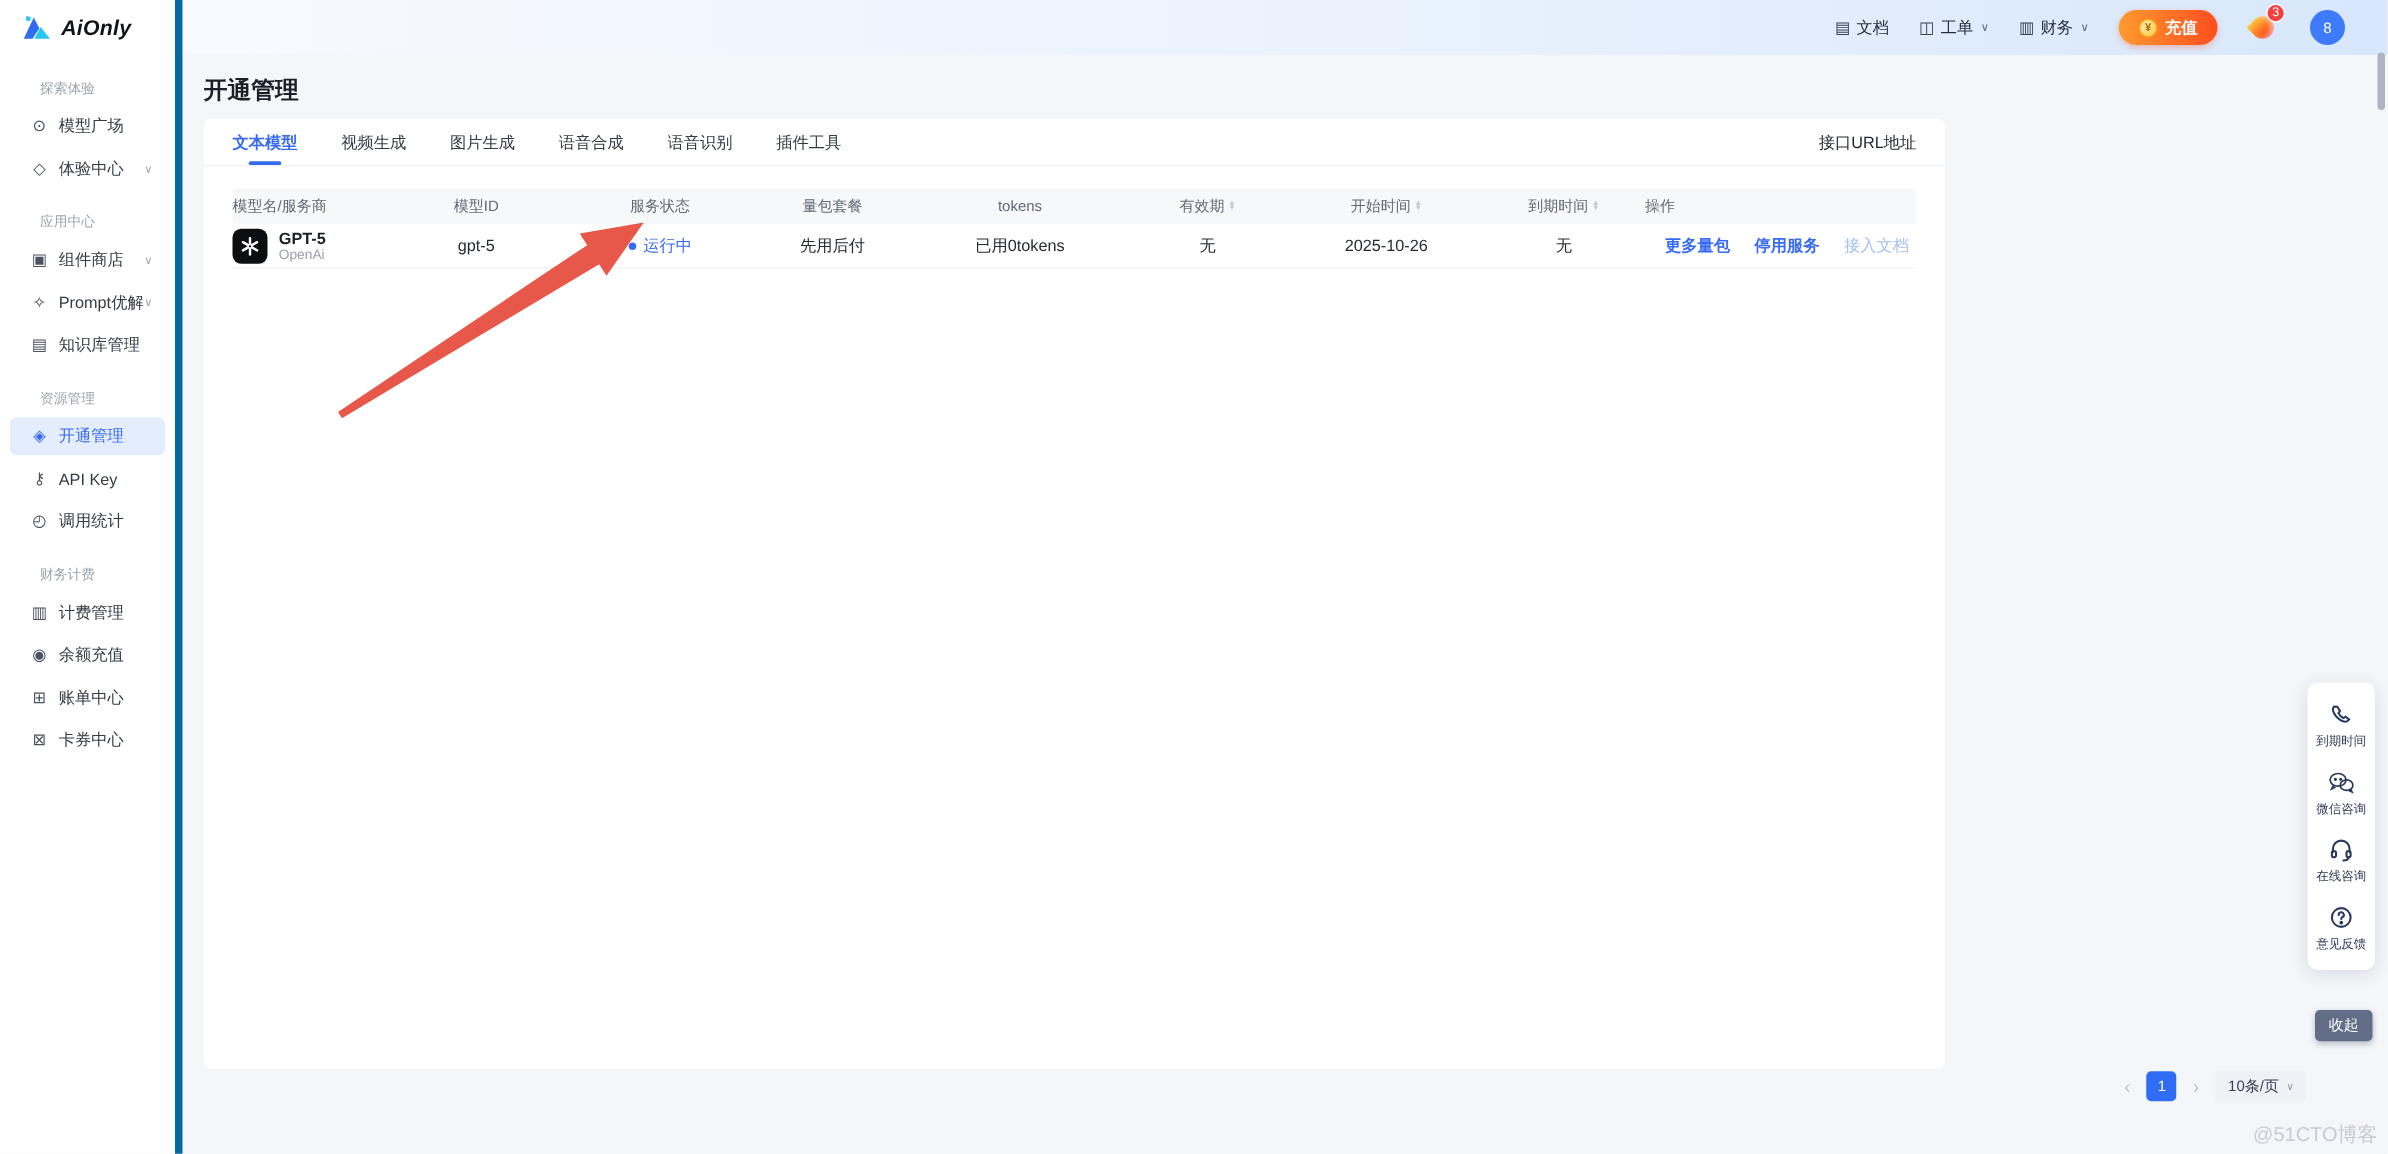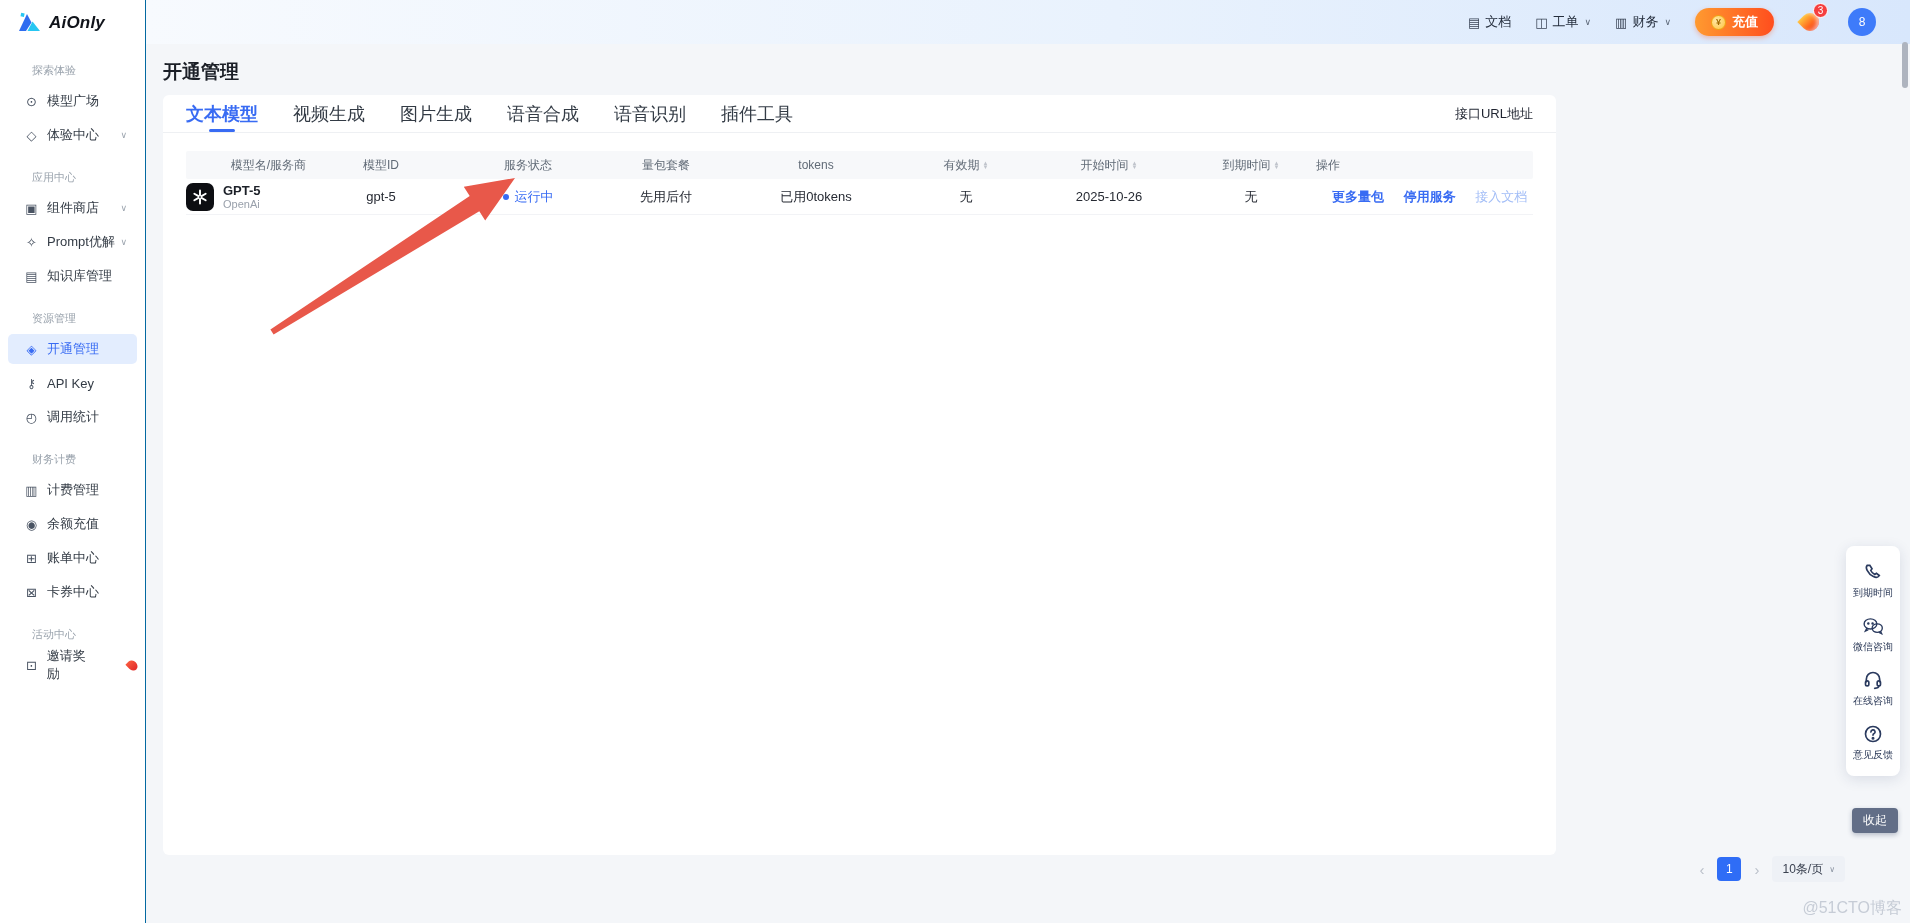--- a/index.html
+++ b/index.html
@@ -2,21 +2,21 @@
 <html><head>
 <meta charset="utf-8">
 <style>
   * { margin:0; padding:0; box-sizing:border-box; }
   html,body { width:1910px; height:923px; overflow:hidden;
     font-family:"Liberation Sans","DejaVu Sans",sans-serif;
     background:#f4f6f9; color:#262a33; }
 
   
   .sidebar { position:absolute; left:0; top:0; width:146px; height:923px;
-    background:#fff; border-right:1px solid #0369a1; z-index:20; }
+    background:#fff; border-right:6px solid #0369a1; z-index:20; }
   .logo-row { display:flex; align-items:center; gap:7px; padding:12px 0 10px 17px; }
   .logo-text { font-size:17px; font-weight:700; font-style:italic; color:#10131a; letter-spacing:.2px; }
   .side-section { margin-top:14px; }
   .side-title { font-size:11px; color:#9aa3ad; padding:6px 0 4px 32px; }
   .side-item { display:flex; align-items:center; gap:8px; height:30px; margin:4px 8px;
     padding:0 0 0 16px; border-radius:5px; font-size:13px; color:#333b45; cursor:pointer; position:relative; }
   .side-item .si { font-size:13px; color:#4a5463; width:15px; text-align:center; }
   .side-item.active { background:#e3edfe; color:#386bf3; }
   .side-item.active .si { color:#386bf3; }
   .side-chev { position:absolute; right:10px; font-size:9px; color:#9aa3ad; }
@@ -47,21 +47,21 @@
   .avatar { width:28px; height:28px; border-radius:50%; background:#3e7bfa; color:#fff;
     font-size:12px; display:flex; align-items:center; justify-content:center; cursor:pointer; }
 
   
   .content { position:absolute; left:146px; top:44px; width:1764px; height:879px; background:#f4f6f9; }
   .page-title { position:absolute; left:17px; top:15px; font-size:19px; font-weight:700; color:#1b1f27; }
   .card { position:absolute; left:17px; top:51px; width:1393px; height:760px;
     background:#fff; border-radius:6px; }
   .tabs-row { display:flex; align-items:center; height:38px; padding:0 23px;
     border-bottom:1px solid #eef0f3; position:relative; }
-  .tab { font-size:18px; color:#333b45; margin-right:35px; cursor:pointer; height:100%;
+  .tab { font-size:13px; color:#333b45; margin-right:35px; cursor:pointer; height:100%;
     display:flex; align-items:center; position:relative; }
   .tab.active { color:#386bf3; font-weight:600; }
   .tab.active::after { content:""; position:absolute; left:50%; bottom:0; transform:translateX(-50%);
     width:26px; height:3px; border-radius:2px; background:#386bf3; }
   .url-link { position:absolute; right:23px; font-size:13px; color:#1f2430; cursor:pointer; }
 
   
   .table { margin:18px 23px 0; }
   .t-head { display:flex; align-items:center; height:28px; background:#f7f8fa;
     font-size:12px; color:#606a76; border-radius:2px; }
@@ -188,28 +188,20 @@
     <div class="side-item">
       <span class="si">⊞</span>
       <span>账单中心</span>
     </div>
     <div class="side-item">
       <span class="si">⊠</span>
       <span>卡券中心</span>
     </div>
   </div>
 
-  <div class="side-section">
-    <div class="side-title">活动中心</div>
-    <div class="side-item">
-      <span class="si">⊡</span>
-      <span>邀请奖励</span>
-      <span class="flame-mini"></span>
-    </div>
-  </div>
 </aside>
 
 <header class="topbar">
   <div class="top-item">
     <span class="ti">▤</span>
     <span>文档</span>
   </div>
   <div class="top-item">
     <span class="ti">◫</span>
     <span>工单</span>
@@ -240,21 +232,21 @@
       <div class="tab">视频生成</div>
       <div class="tab">图片生成</div>
       <div class="tab">语音合成</div>
       <div class="tab">语音识别</div>
       <div class="tab">插件工具</div>
       <span class="url-link">接口URL地址</span>
     </div>
 
     <div class="table">
       <div class="t-head">
-        <div class="c1" style="padding-left:0;text-align:right;">模型名/服务商</div>
+        <div class="c1" style="padding-left:0;">模型名/服务商</div>
         <div class="c2">模型ID</div>
         <div class="c3">服务状态</div>
         <div class="c4">量包套餐</div>
         <div class="c5">tokens</div>
         <div class="c6">
           <span>有效期</span><span class="sorter">
               <span>▲</span>
               <span>▼</span>
             </span>
         </div>

